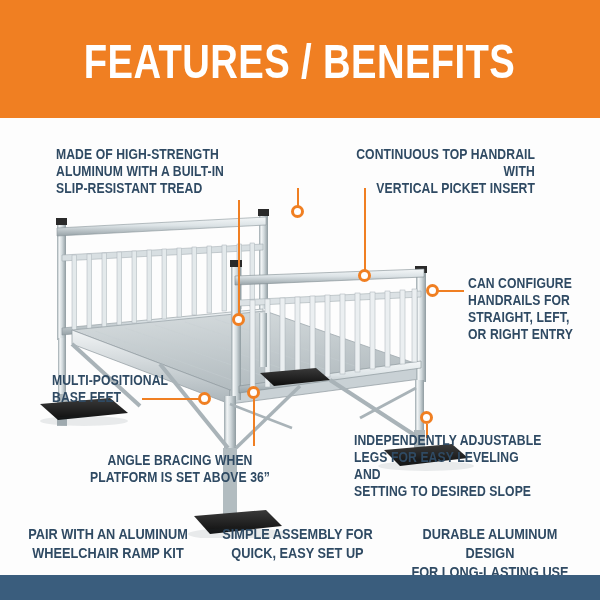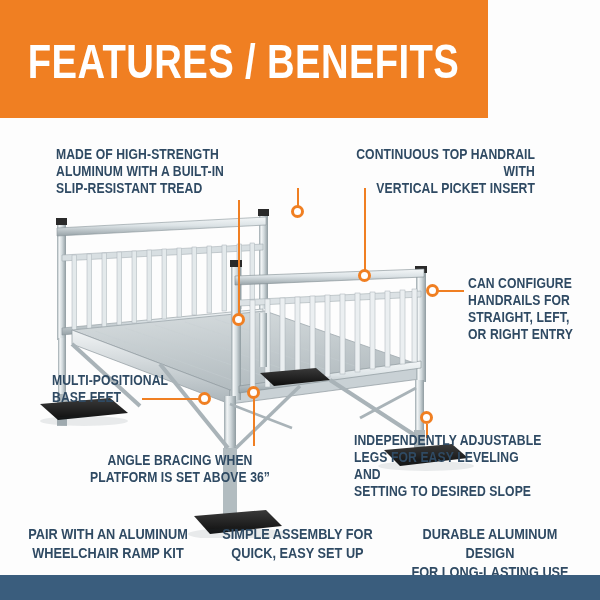--- a/index.html
+++ b/index.html
@@ -12,21 +12,21 @@
   }
   #stage{
     position:relative;
     width:600px;height:600px;
     background:#fdfdfd;
     overflow:hidden;
   }
 
   
   .banner{
-    position:absolute;left:0;top:0;width:488px;height:118px;
+    position:absolute;left:0;top:0;width:600px;height:118px;
     background:#F07F22;
     display:flex;align-items:center;justify-content:center;
   }
   .banner-title{
     color:#ffffff;
     font-family:"Liberation Sans Narrow","Liberation Sans",sans-serif;
     font-weight:bold;
     font-size:49px;
     letter-spacing:0.5px;
     transform:scaleX(0.78);

